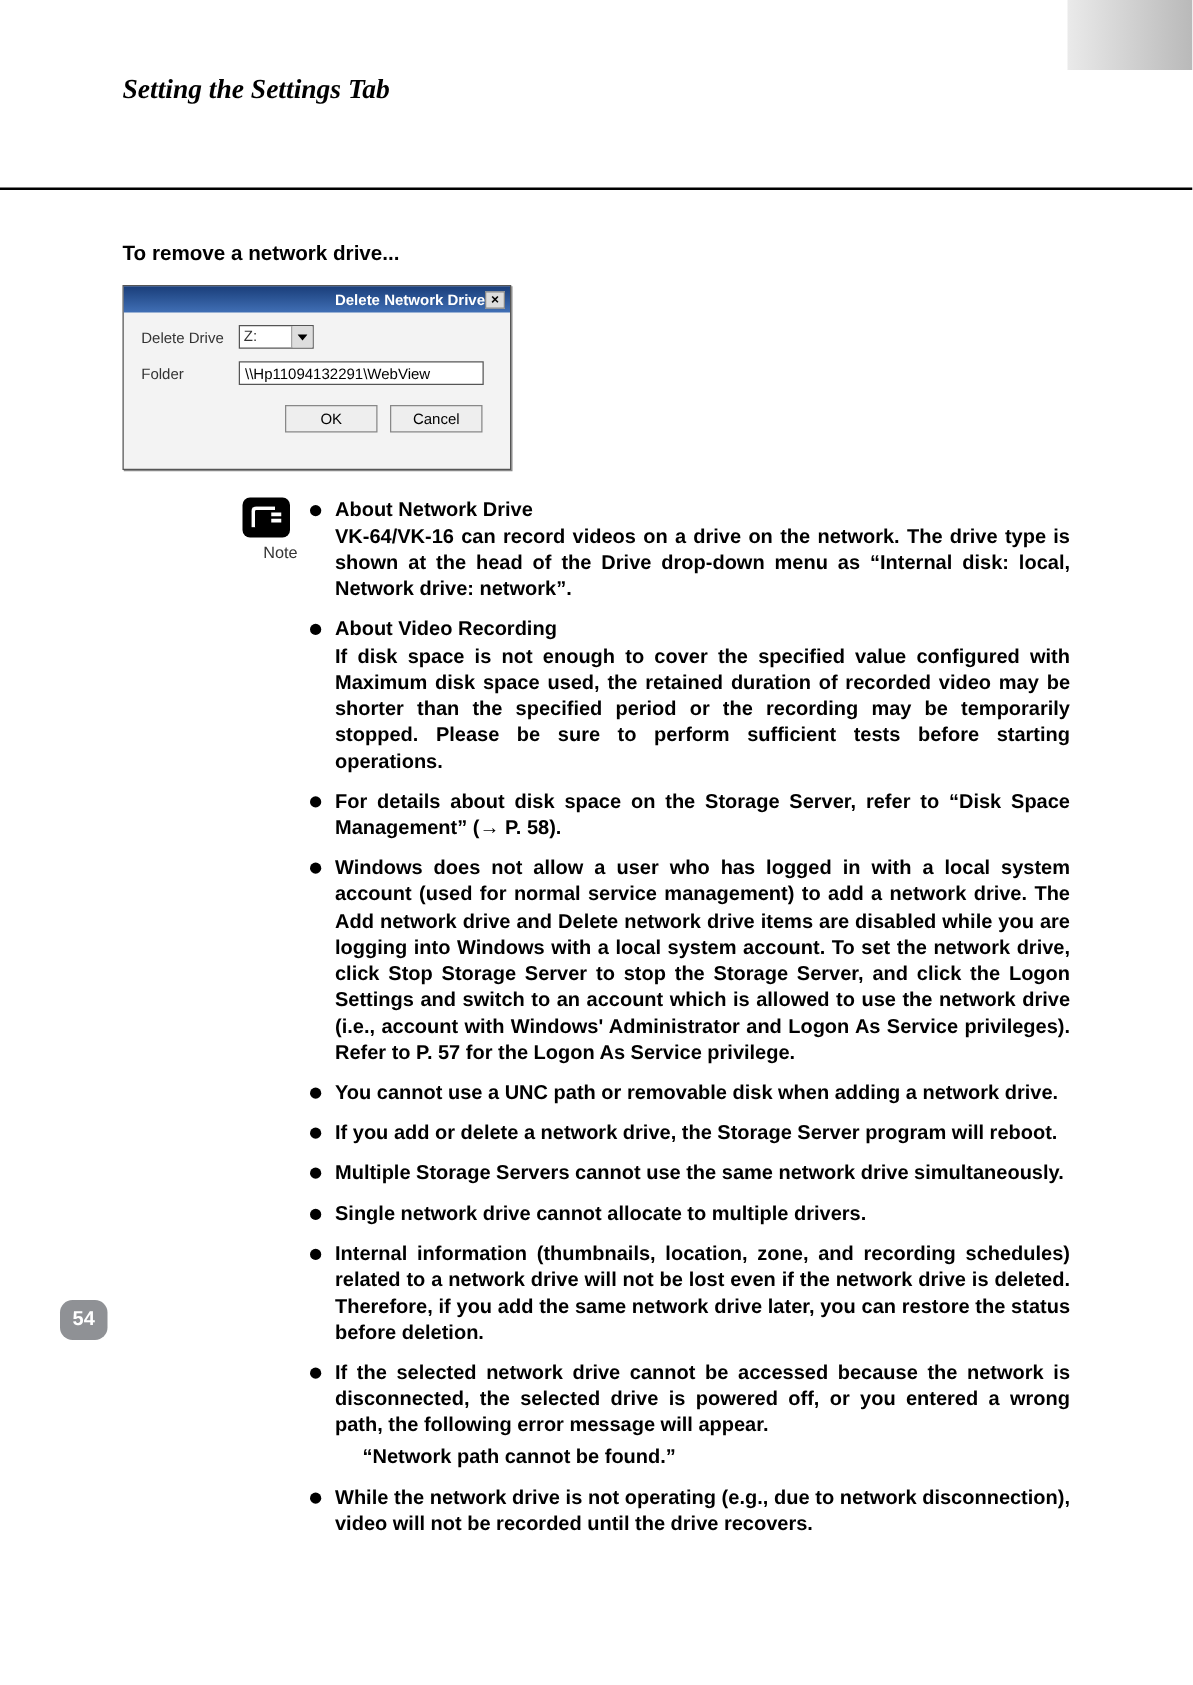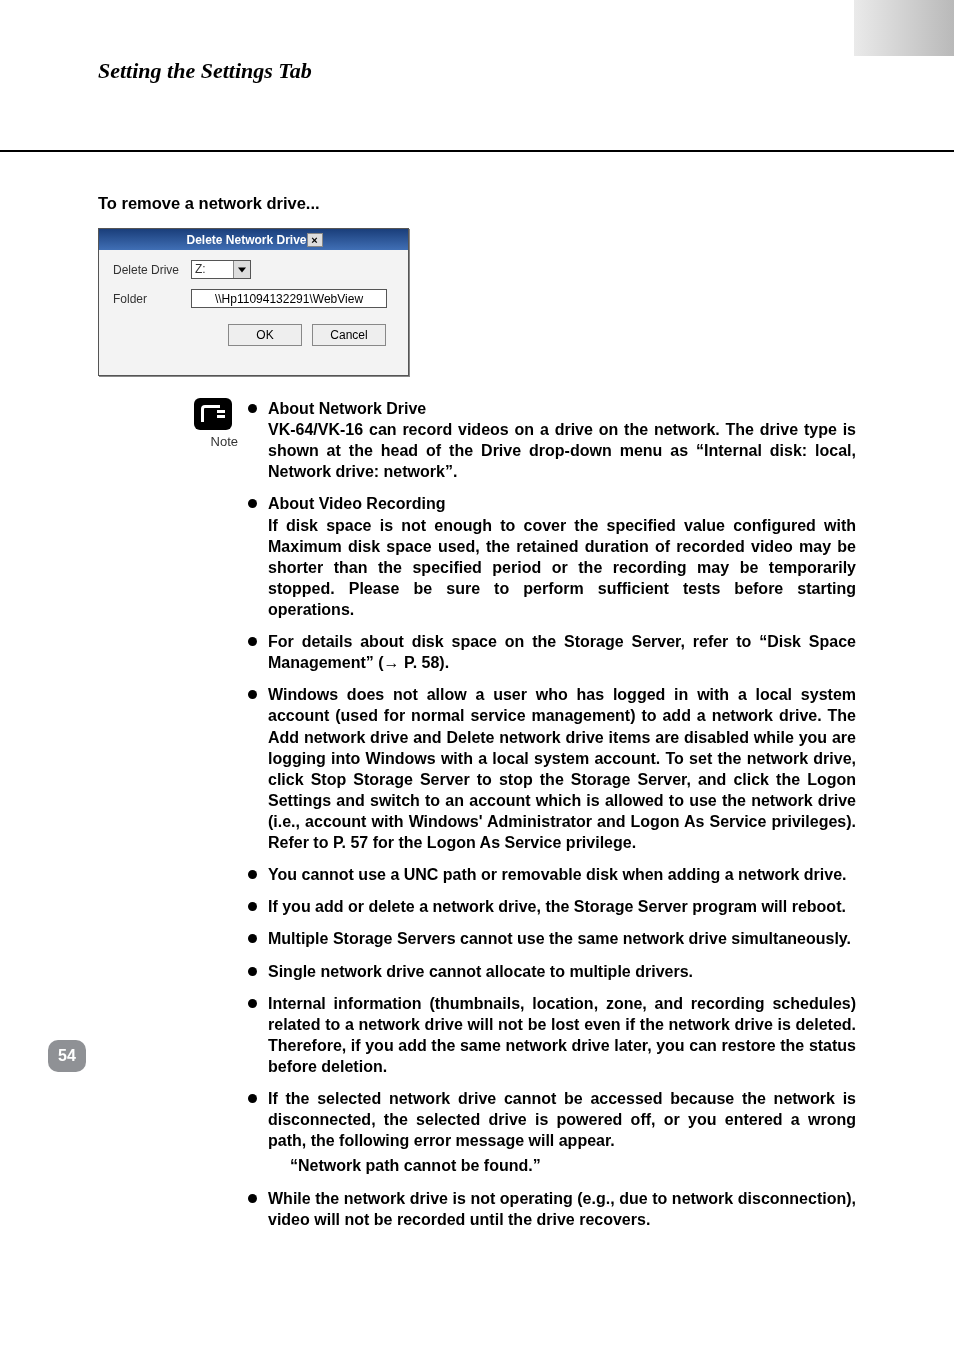--- a/index.html
+++ b/index.html
@@ -5,30 +5,30 @@
   * { box-sizing: border-box; margin: 0; padding: 0; }
   html, body { width: 954px; height: 1348px; font-family: Arial, Helvetica, sans-serif; background: #fff; color: #000; }
   .page { position: relative; width: 954px; height: 1096px; }
   .top-gradient { position: absolute; top: 0; right: 0; width: 100px; height: 56px; background: linear-gradient(to right, #eaeaea, #b9b9b9); }
   .header-title { position: absolute; top: 58px; left: 98px; font-family: Georgia, 'Times New Roman', serif; font-style: italic; font-weight: bold; font-size: 22px; }
   .header-rule { position: absolute; top: 150px; left: 0; width: 954px; height: 2px; background: #000; }
   .section-heading { position: absolute; top: 194px; left: 98px; font-weight: bold; font-size: 16.5px; }
 
   
   .dialog { position: absolute; top: 228px; left: 98px; width: 311px; height: 148px; border: 1px solid #555; background: #f3f3f3; box-shadow: 1px 1px 0 #888; }
-  .dialog-titlebar { height: 21px; background: linear-gradient(to bottom, #1a3e7a, #406fb5); color: #fff; font-size: 12px; font-weight: bold; display: flex; align-items: center; padding: 0 4px 0 6px; justify-content: center; }
+  .dialog-titlebar { height: 21px; background: linear-gradient(to bottom, #1a3e7a, #406fb5); color: #fff; font-size: 12px; font-weight: bold; display: flex; align-items: center; padding: 0 4px 0 6px; justify-content: flex-end; }
   .dialog-titlebar .close { width: 16px; height: 14px; background: #ddd; color: #000; font-weight: bold; font-size: 11px; text-align: center; line-height: 13px; border: 1px solid #888; }
   .dialog-body { padding: 10px 10px 8px 14px; font-size: 12px; color: #333; }
   .row { display: flex; align-items: center; margin-bottom: 10px; }
   .row .lbl { width: 78px; }
   .drive-select { display: inline-flex; align-items: stretch; border: 1px solid #555; background: #fff; height: 19px; }
   .drive-select .val { padding: 1px 6px 0 3px; font-size: 12px; min-width: 42px; border-right: 1px solid #888; }
   .drive-select .arrow { width: 16px; background: #ddd; display: flex; align-items: center; justify-content: center; }
   .drive-select .arrow svg { width: 8px; height: 6px; }
-  .folder-input { border: 1px solid #555; background: #fff; font-size: 12px; padding: 2px 4px; width: 196px; height: 19px; text-align: center; }
+  .folder-input { border: 1px solid #555; background: #fff; font-size: 12px; padding: 2px 4px; width: 196px; height: 19px; }
   .dialog-buttons { display: flex; justify-content: flex-end; gap: 10px; padding: 6px 12px 0 0; }
   .dlg-btn { width: 74px; height: 22px; font-size: 12px; border: 1px solid #888; background: #eee; color: #000; display: flex; align-items: center; justify-content: center; }
 
   
   .side-text { position: absolute; top: 234px; left: 456px; width: 400px; font-size: 16.5px; line-height: 1.35; text-align: justify; }
   .side-text .b { font-weight: bold; }
 
   
   .note-icon-wrap { position: absolute; top: 398px; left: 188px; width: 50px; text-align: right; }
   .note-icon { width: 38px; height: 32px; background: #000; border-radius: 6px; margin: 0 auto 4px; position: relative; }

